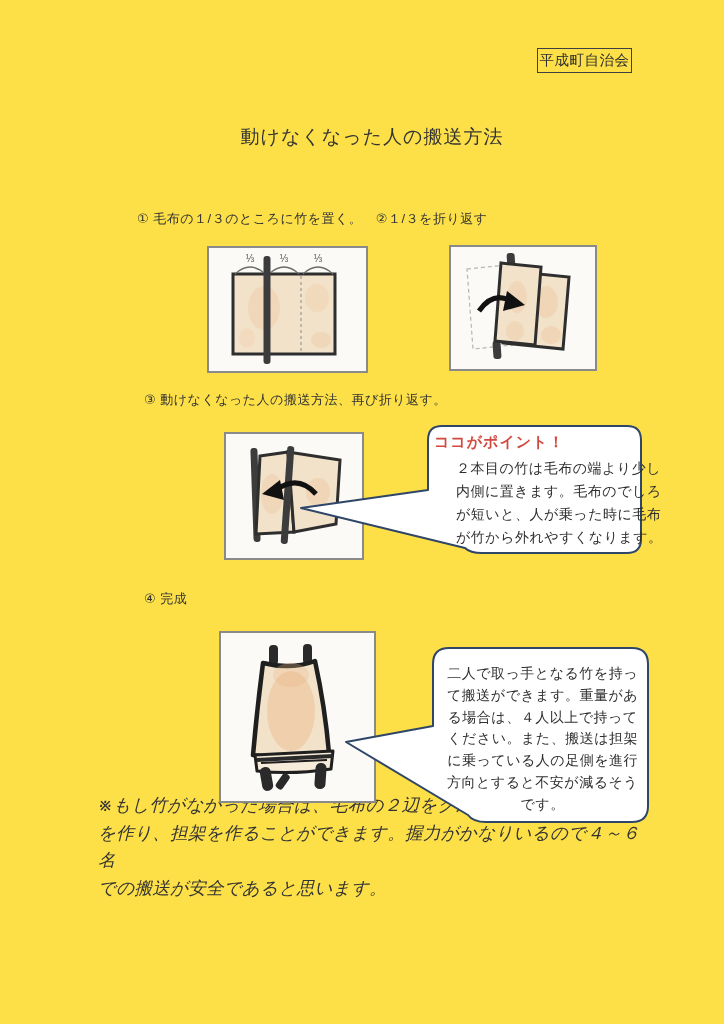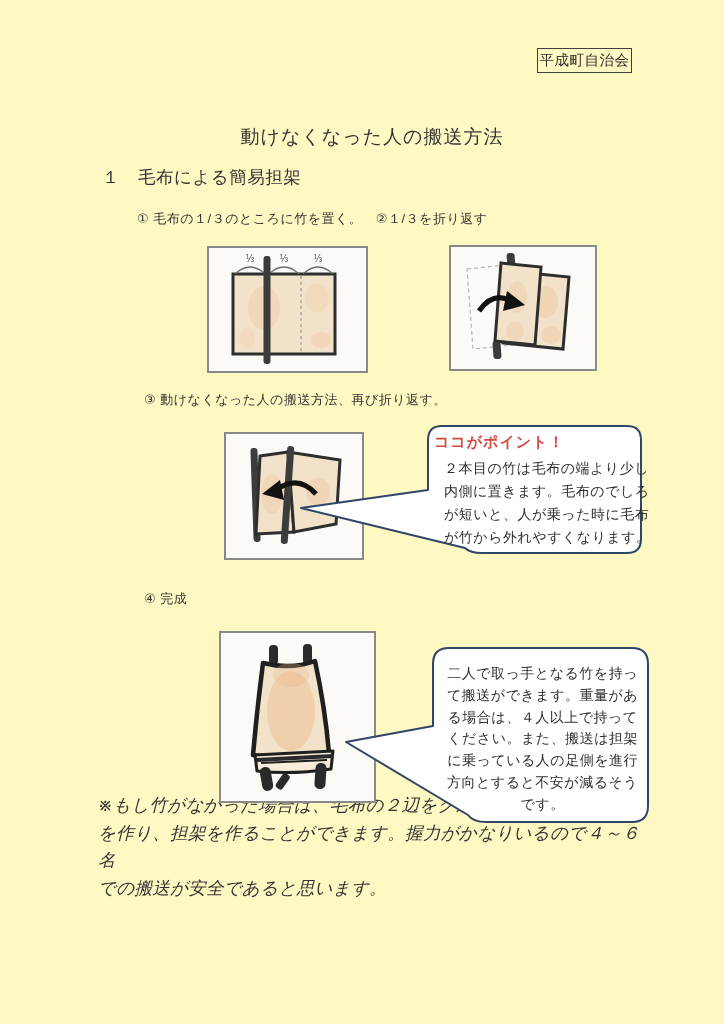--- a/index.html
+++ b/index.html
@@ -1,17 +1,17 @@
 <!DOCTYPE html>
 <html style="--callout_border: #2f4668; --point_red: #d2493f; --blanket_tan: #f2e2ca; --blanket_wash: #eec39a; --pole_dark: #3c3c3c; --frame_gray: #8a8a8a; --ink: #3a3a3a;"><head>
 <meta charset="utf-8">
 <style>
   html,body { margin:0; padding:0; background:#ffffff; }
   .page {
-    position:relative; width:724px; height:1024px; background:#fef9c3;
+    position:relative; width:724px; height:1024px; background:#fde047;
     font-family:"Liberation Sans","DejaVu Sans",sans-serif;
     color:#3a3a3a; overflow:hidden;
   }
   .org-badge {
     position:absolute; left:537px; top:48px; width:95px; height:25px;
     border:1.5px solid #3f3f3f; box-sizing:border-box;
     display:flex; align-items:center; justify-content:center;
     font-size:14.5px; letter-spacing:0.5px; color:#2f2f2f;
   }
   .title {
@@ -40,38 +40,37 @@
   }
   .callout-heading {
     position:absolute; left:434px; top:433px; width:200px; z-index:6;
     text-align:left; font-size:15px; font-weight:bold;
     color:var(--point_red,#d2493f); letter-spacing:1px;
   }
   .callout-body {
     position:absolute; z-index:6; font-size:14px; color:#2f2f2f;
     white-space:pre-line; letter-spacing:0.5px;
   }
-  .callout1-body { left:444px; top:457px; line-height:23px; }
+  .callout1-body { left:456px; top:457px; line-height:23px; }
   .callout2-body { left:447px; top:663px; line-height:21.8px;text-align:center; }
   .footnote {
     position:absolute; left:98px; top:792px; width:545px;
     font-size:17.5px; line-height:27.5px; color:#333;
     white-space:pre-line; letter-spacing:0.3px;font-style:italic;
   }
 </style>
 </head>
 <body>
 
 <div class="page">
 
   <div class="org-badge">平成町自治会</div>
 
   <h1 class="title">動けなくなった人の搬送方法</h1>
 
-  <div class="section-heading">１　毛布による簡易担架</div>
 
   <div class="step-label step12">① 毛布の１/３のところに竹を置く。　②１/３を折り返す</div>
 
   <div class="figure fig1">
     <svg viewBox="0 0 157 123" preserveAspectRatio="none">
       <rect x="24" y="26" width="102" height="80" fill="#f2e2ca" stroke="#2e2e2e" stroke-width="3"></rect>
       <ellipse cx="55" cy="60" rx="16" ry="22" fill="#eec39a" opacity="0.35"></ellipse>
       <ellipse cx="108" cy="50" rx="12" ry="14" fill="#eec39a" opacity="0.3"></ellipse>
       <ellipse cx="112" cy="92" rx="10" ry="8" fill="#eec39a" opacity="0.35"></ellipse>
       <ellipse cx="38" cy="90" rx="8" ry="10" fill="#eec39a" opacity="0.25"></ellipse>

